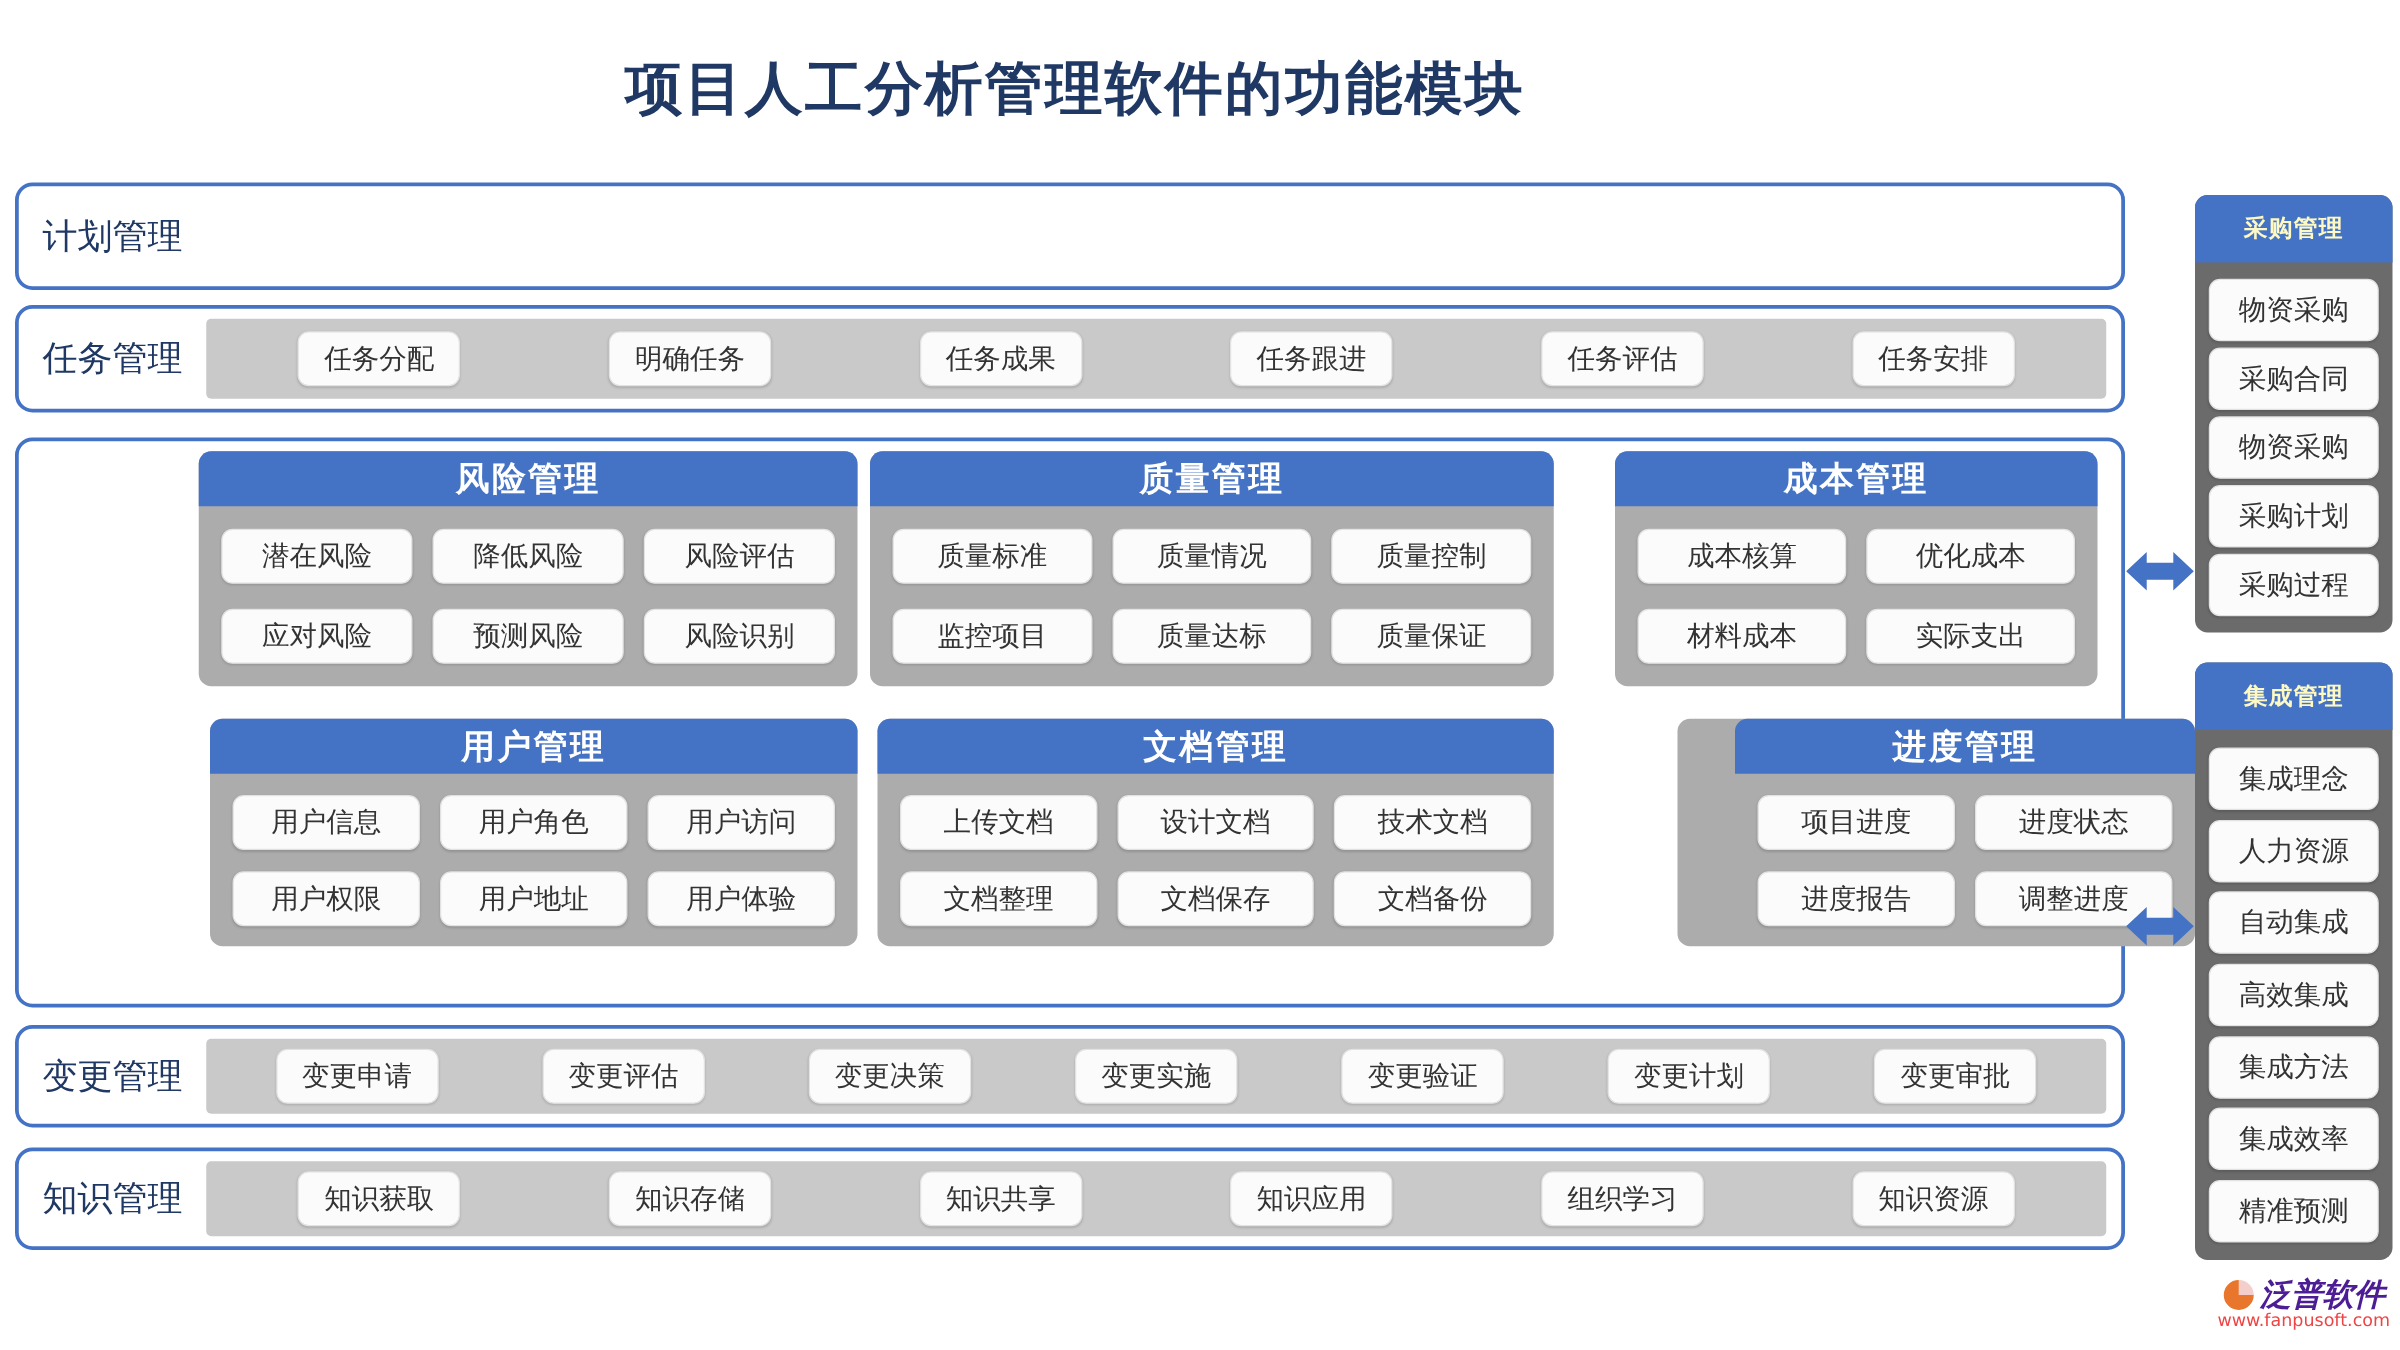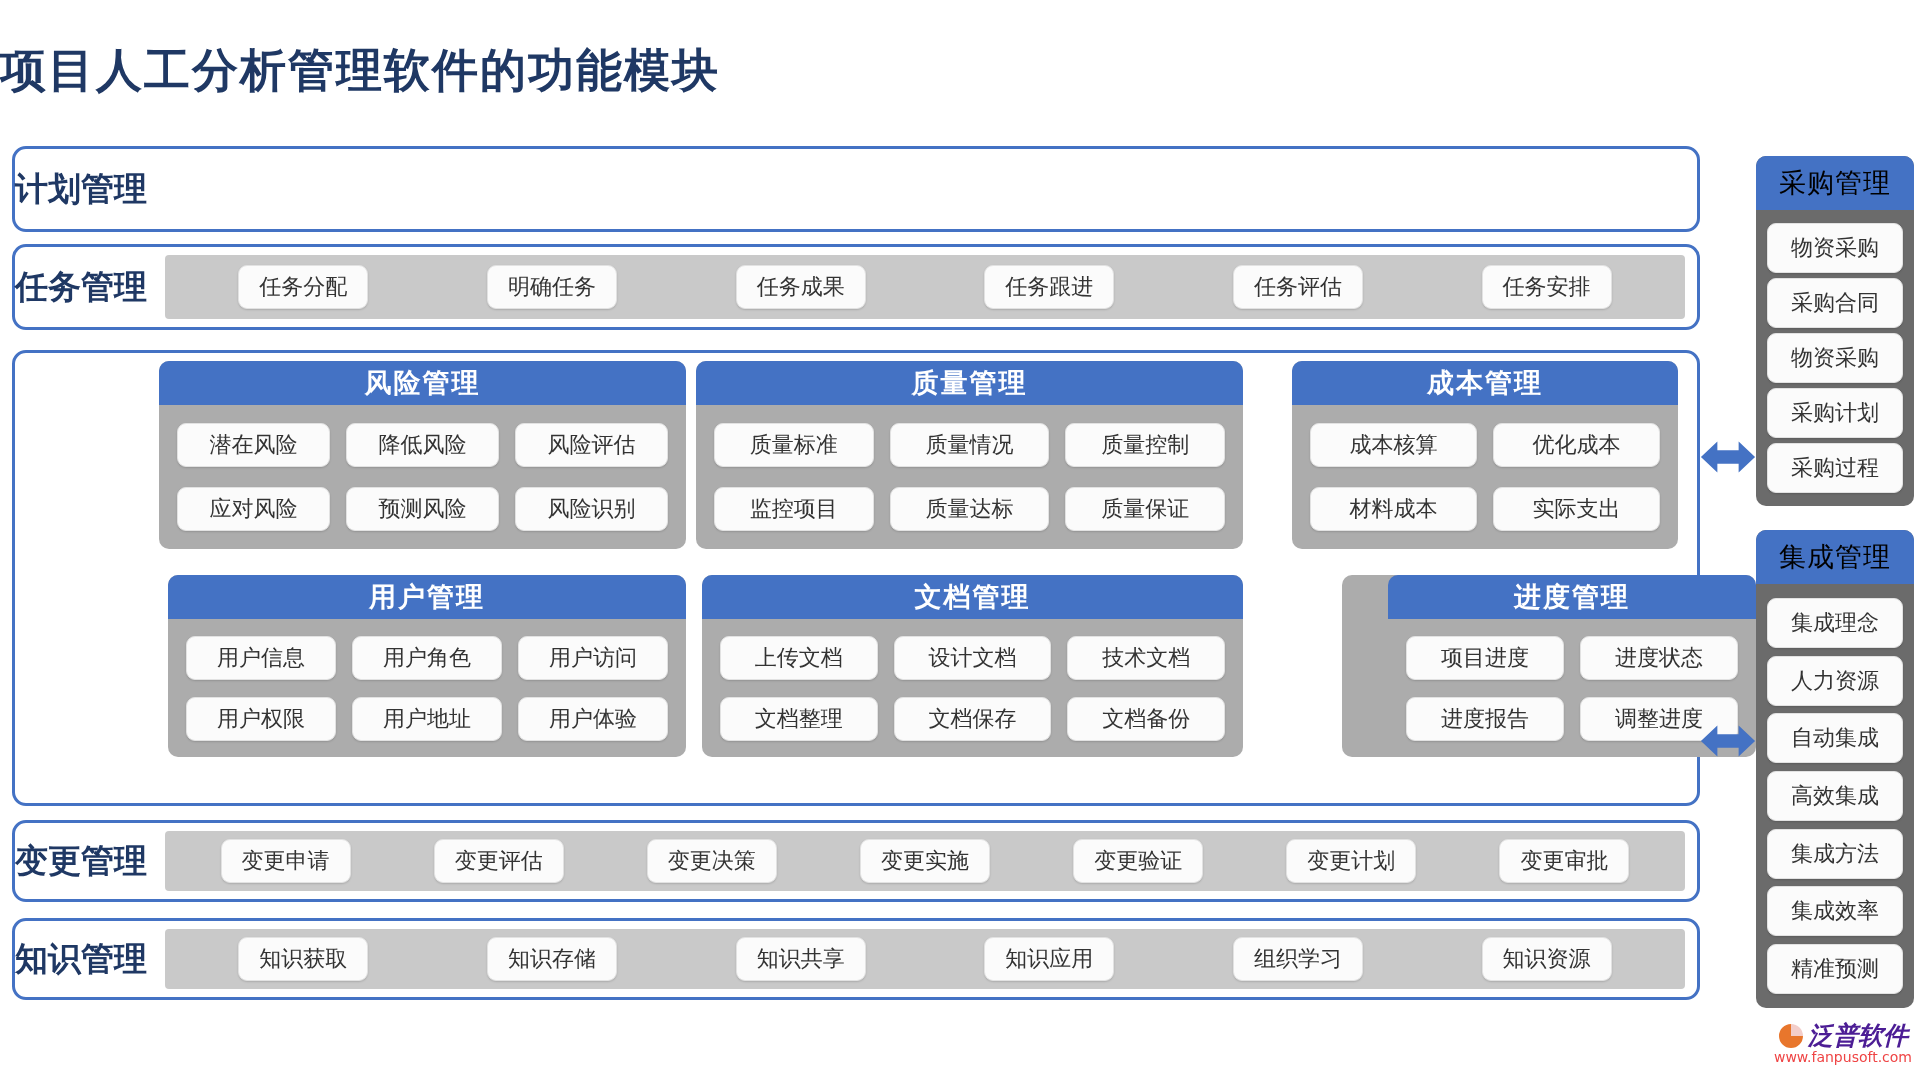--- a/index.html
+++ b/index.html
@@ -4,36 +4,36 @@
 <style>
   html,body{margin:0;padding:0;}
   body{
     width:1920px;height:1080px;position:relative;overflow:hidden;
     background:#ffffff;
     font-family:"DejaVu Serif","Liberation Serif",serif;
   }
   
   .page-title{
     position:absolute;top:40px;left:0;width:1720px;
-    text-align:left;font-size:46px;font-weight:bold;color:#1F3864;
+    text-align:center;font-size:46px;font-weight:bold;color:#1F3864;
     letter-spacing:2px;
   }
   
   .row{
     position:absolute;left:12px;width:1688px;
     background:#ffffff;border:3px solid #4472C4;border-radius:14px;
     display:flex;align-items:center;box-sizing:border-box;
   }
   #row-plan{top:146px;height:86px;}
   #row-task{top:244px;height:86px;}
   #row-change{top:820px;height:82px;}
   #row-knowledge{top:918px;height:82px;}
   .row-label{
-    width:150px;flex:0 0 150px;
-    font-size:33px;font-weight:bold;color:#1F3864;
+    width:150px;flex:0 0 150px;text-align:center;
+    font-size:28px;font-weight:normal;color:#1F3864;
   }
   .row-band{
     flex:1;align-self:stretch;margin:8px 12px 8px 0;
     background:#C9C9C9;border-radius:4px;
     display:flex;align-items:center;justify-content:space-around;
     padding:0 14px;
   }
   .chip{
     background:#FBFBFB;border:1px solid #e2e2e2;border-radius:9px;
     min-width:130px;height:44px;padding:0 16px;box-sizing:border-box;
@@ -70,22 +70,22 @@
   #panel-document{left:687px; top:222px; width:541px;height:182px;}
   #panel-progress{left:1327px;top:222px; width:368px;height:182px;padding-left:46px;}
   
   .side-panel{
     position:absolute;left:1756px;width:158px;background:#6B6B6B;
     border-radius:10px;display:flex;flex-direction:column;
   }
   #side-procurement{top:156px;height:350px;}
   #side-integration{top:530px;height:478px;}
   .side-header{
-    height:54px;flex:0 0 54px;background:#4472C4;color:#000000;
-    font-size:27px;font-weight:normal;letter-spacing:1px;
+    height:54px;flex:0 0 54px;background:#4472C4;color:#fef9c3;
+    font-size:19px;font-weight:bold;letter-spacing:1px;
     display:flex;align-items:center;justify-content:center;
     border-radius:10px 10px 0 0;
   }
   .side-body{
     flex:1;display:flex;flex-direction:column;justify-content:space-around;
     padding:10px 11px;
   }
   .side-body .chip{min-width:0;width:100%;height:50px;padding:0 6px;}
   
   .arrow{position:absolute;width:58px;height:46px;}

